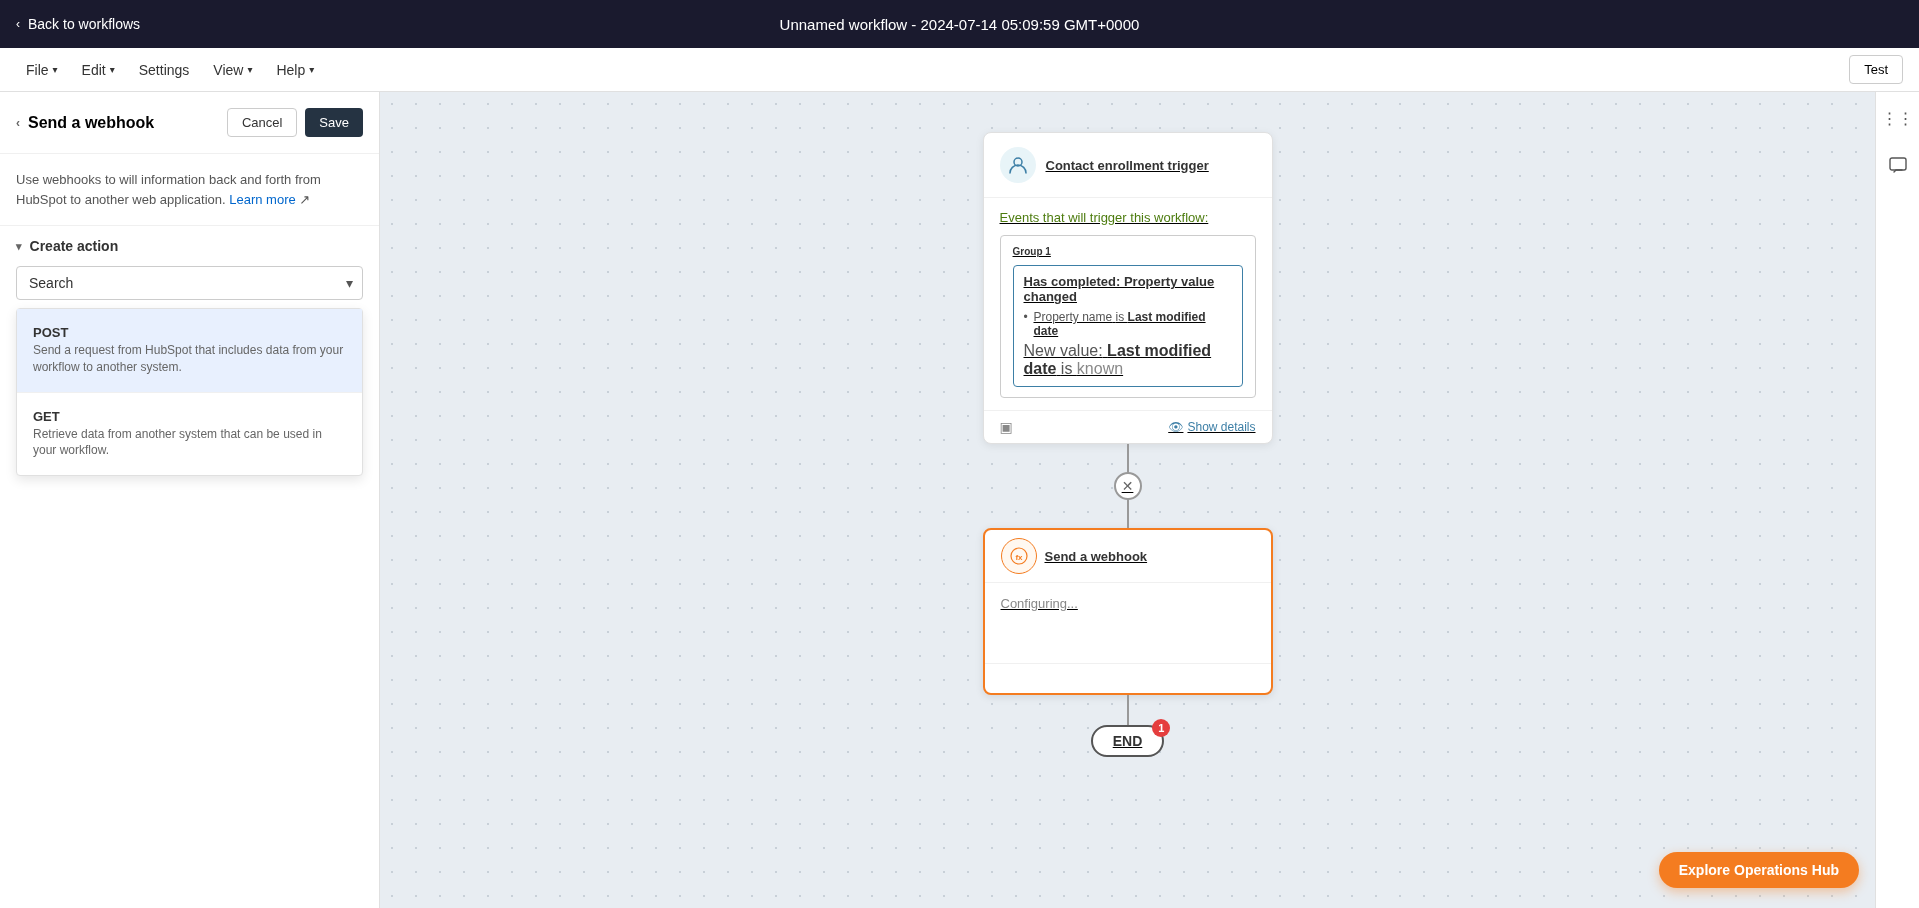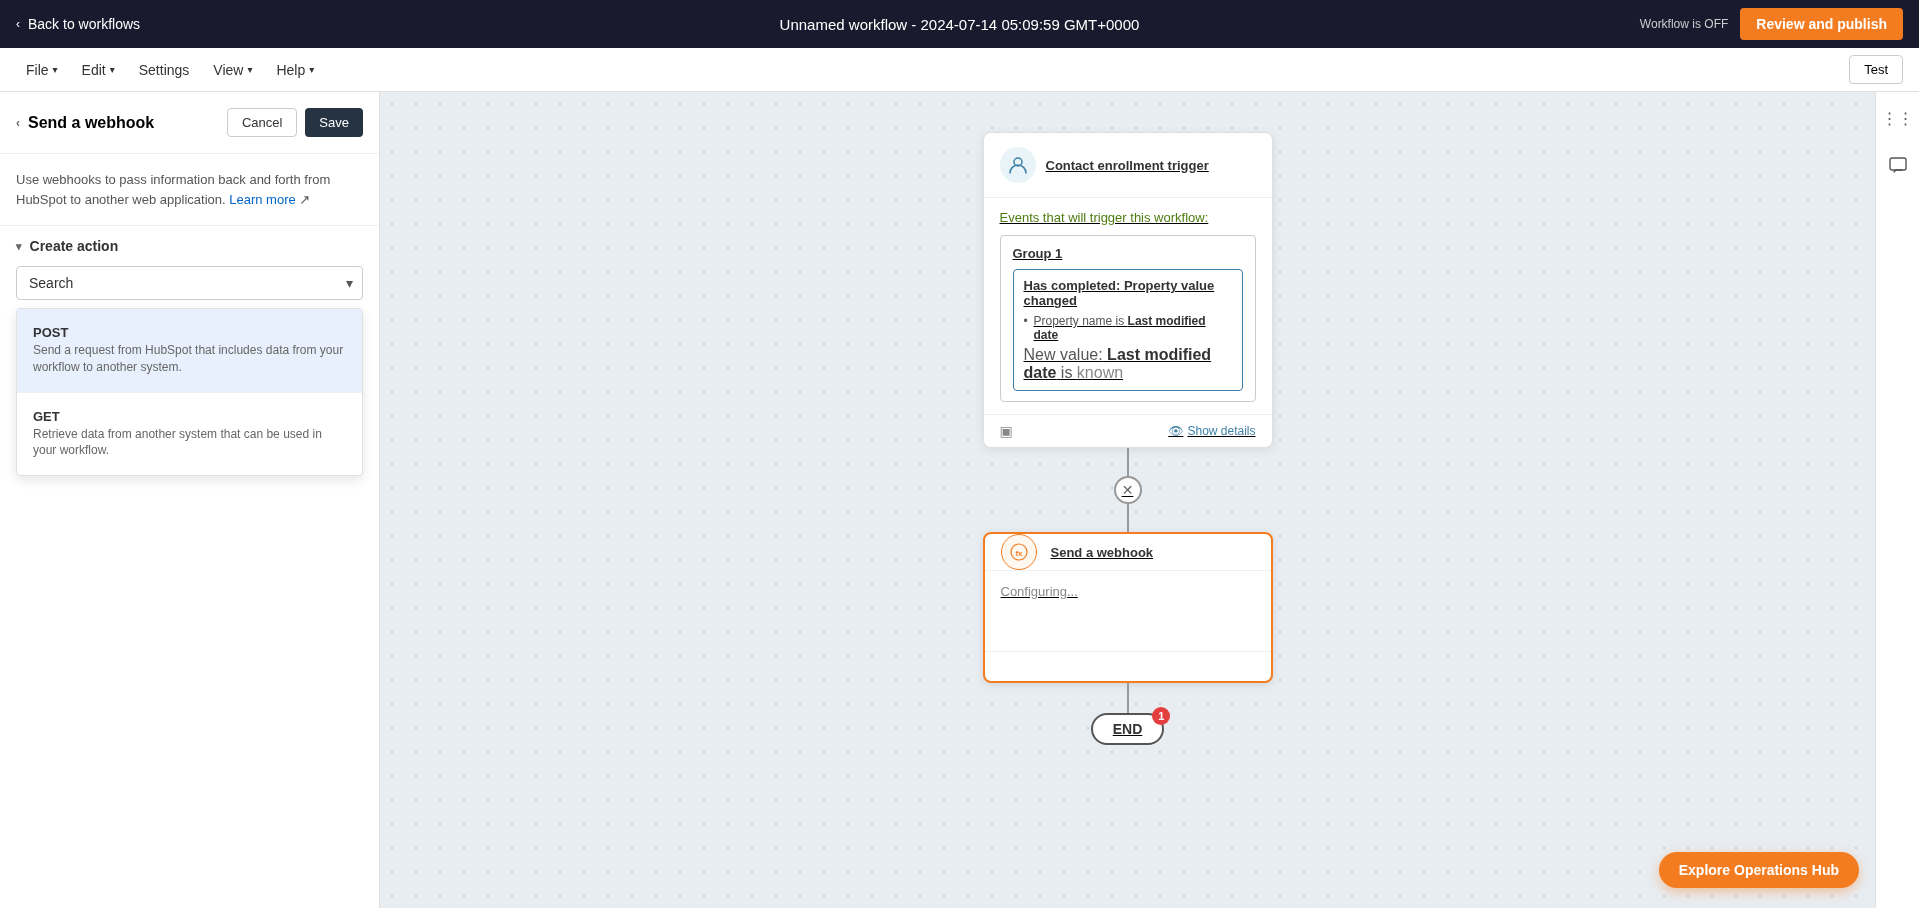--- a/index.html
+++ b/index.html
@@ -263,21 +263,21 @@
       font-size: 13px;
       color: #4d7c0f;
       margin-bottom: 10px;
     }
     .trigger-group {
       border: 1px solid #ccc;
       border-radius: 4px;
       padding: 10px 12px;
     }
     .group-label {
-      font-size: 13px;
+      font-size: 10px;
       font-weight: 700;
       color: #333;
       margin-bottom: 8px;
     }
     .condition-box {
       border: 1px solid #3d7fa6;
       border-radius: 4px;
       padding: 8px 10px;
     }
     .condition-title {
@@ -352,22 +352,22 @@
     .action-card {
       background: #fff;
       border: 2px solid #f47c20;
       border-radius: 8px;
       width: 290px;
       box-shadow: 0 2px 8px rgba(0,0,0,0.1);
     }
     .action-card-header {
       display: flex;
       align-items: center;
-      gap: 14px;
-      padding: 0 16px;
+      gap: 8px;
+      padding: 8px 16px;
       border-bottom: 1px solid #f0f0f0;
     }
     .action-icon {
       width: 36px;
       height: 36px;
       border-radius: 50%;
       background: #fff8f0;
       display: flex;
       align-items: center;
       justify-content: center;
@@ -468,24 +468,20 @@
   </style>
 </head>
 <body>
 
 <div class="top-bar">
   <div class="top-bar-left">
     <span class="chevron">‹</span>
     <span>Back to workflows</span>
   </div>
   <div class="top-bar-center">Unnamed workflow - 2024-07-14 05:09:59 GMT+0000</div>
-  <div class="top-bar-right">
-    <span class="workflow-status">Workflow is OFF</span>
-    <button class="review-btn">Review and publish</button>
-  </div>
 </div>
 
 <div class="second-bar">
   <div class="menu-item">
     <span>File</span>
     <span class="caret">▾</span>
   </div>
   <div class="menu-item">
     <span>Edit</span>
     <span class="caret">▾</span>
@@ -514,21 +510,21 @@
         <span class="back-icon">‹</span>
         <span>Send a webhook</span>
       </div>
       <div class="sidebar-actions">
         <button class="cancel-btn">Cancel</button>
         <button class="save-btn">Save</button>
       </div>
     </div>
 
     <div class="sidebar-desc">
-      <span>Use webhooks to pass information back and forth from HubSpot to another web application.</span>
+      <span>Use webhooks to will information back and forth from HubSpot to another web application.</span>
       <a href="#">Learn more</a>
       <span> ↗</span>
     </div>
 
     <div class="section-header">
       <span class="caret">▾</span>
       <span>Create action</span>
     </div>
 
 

